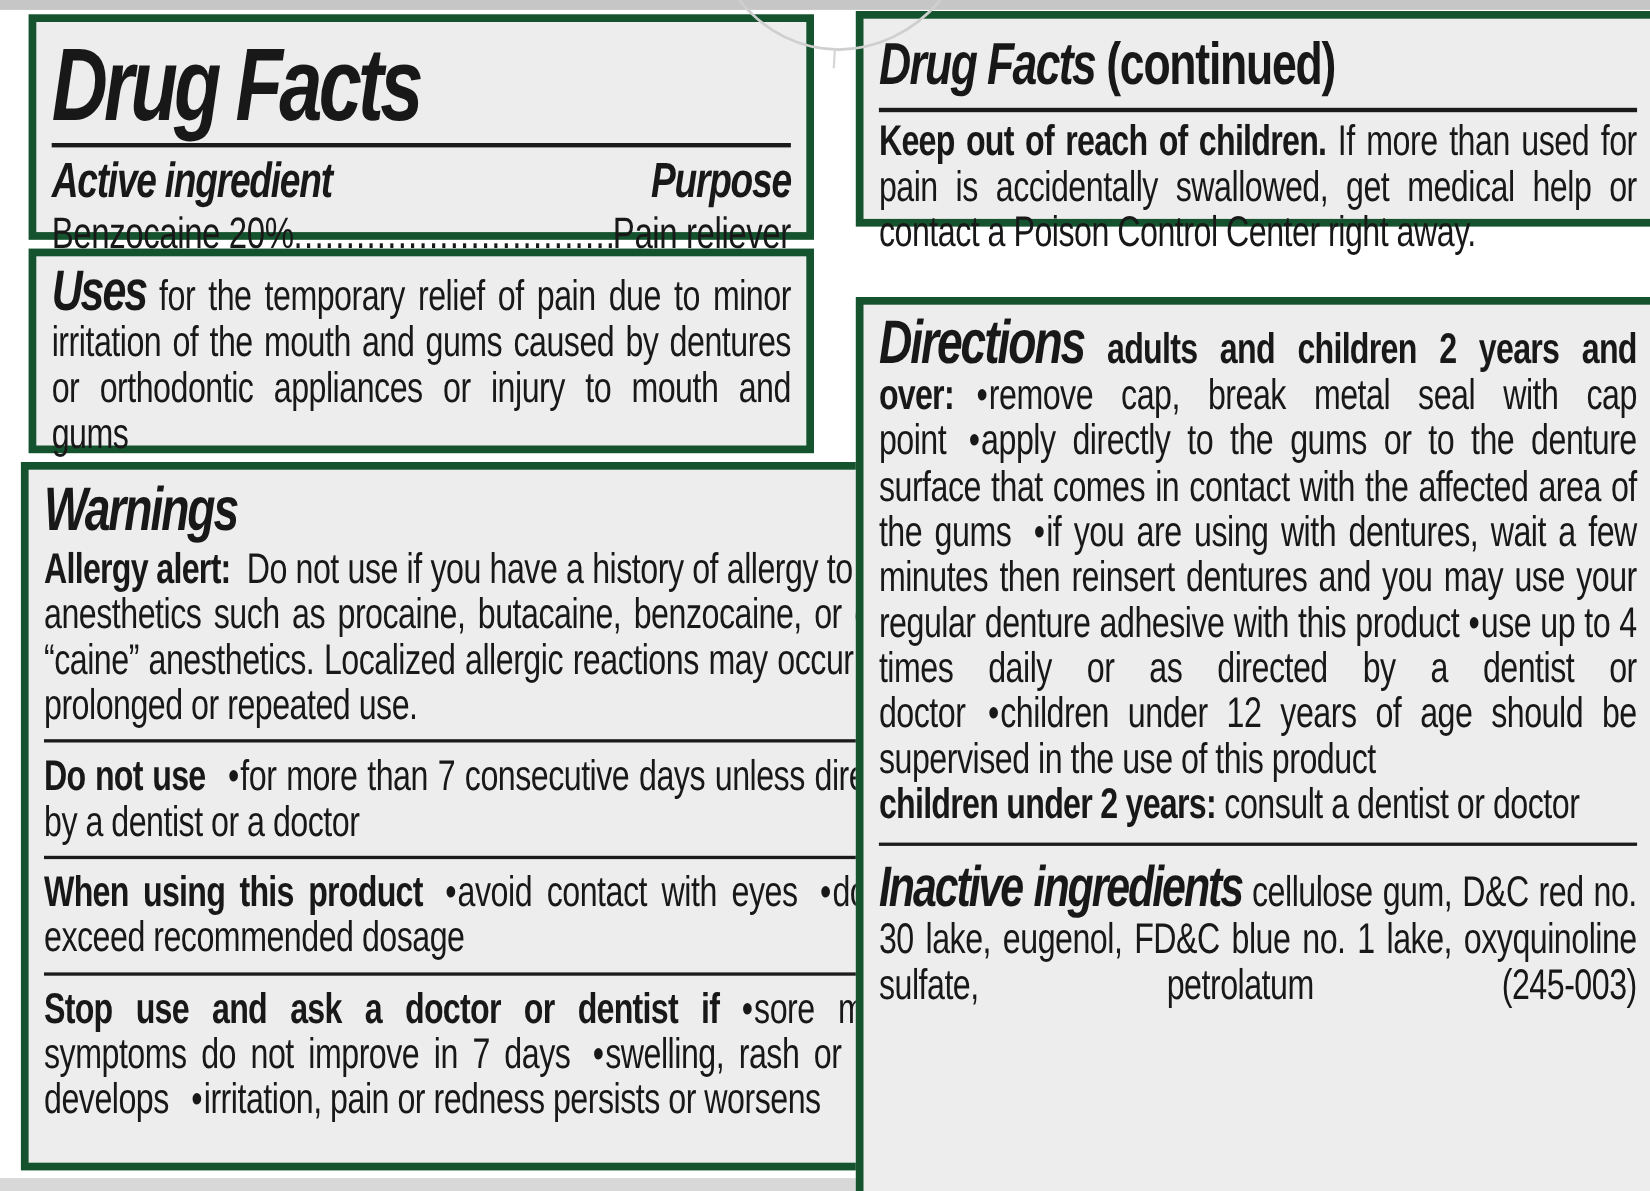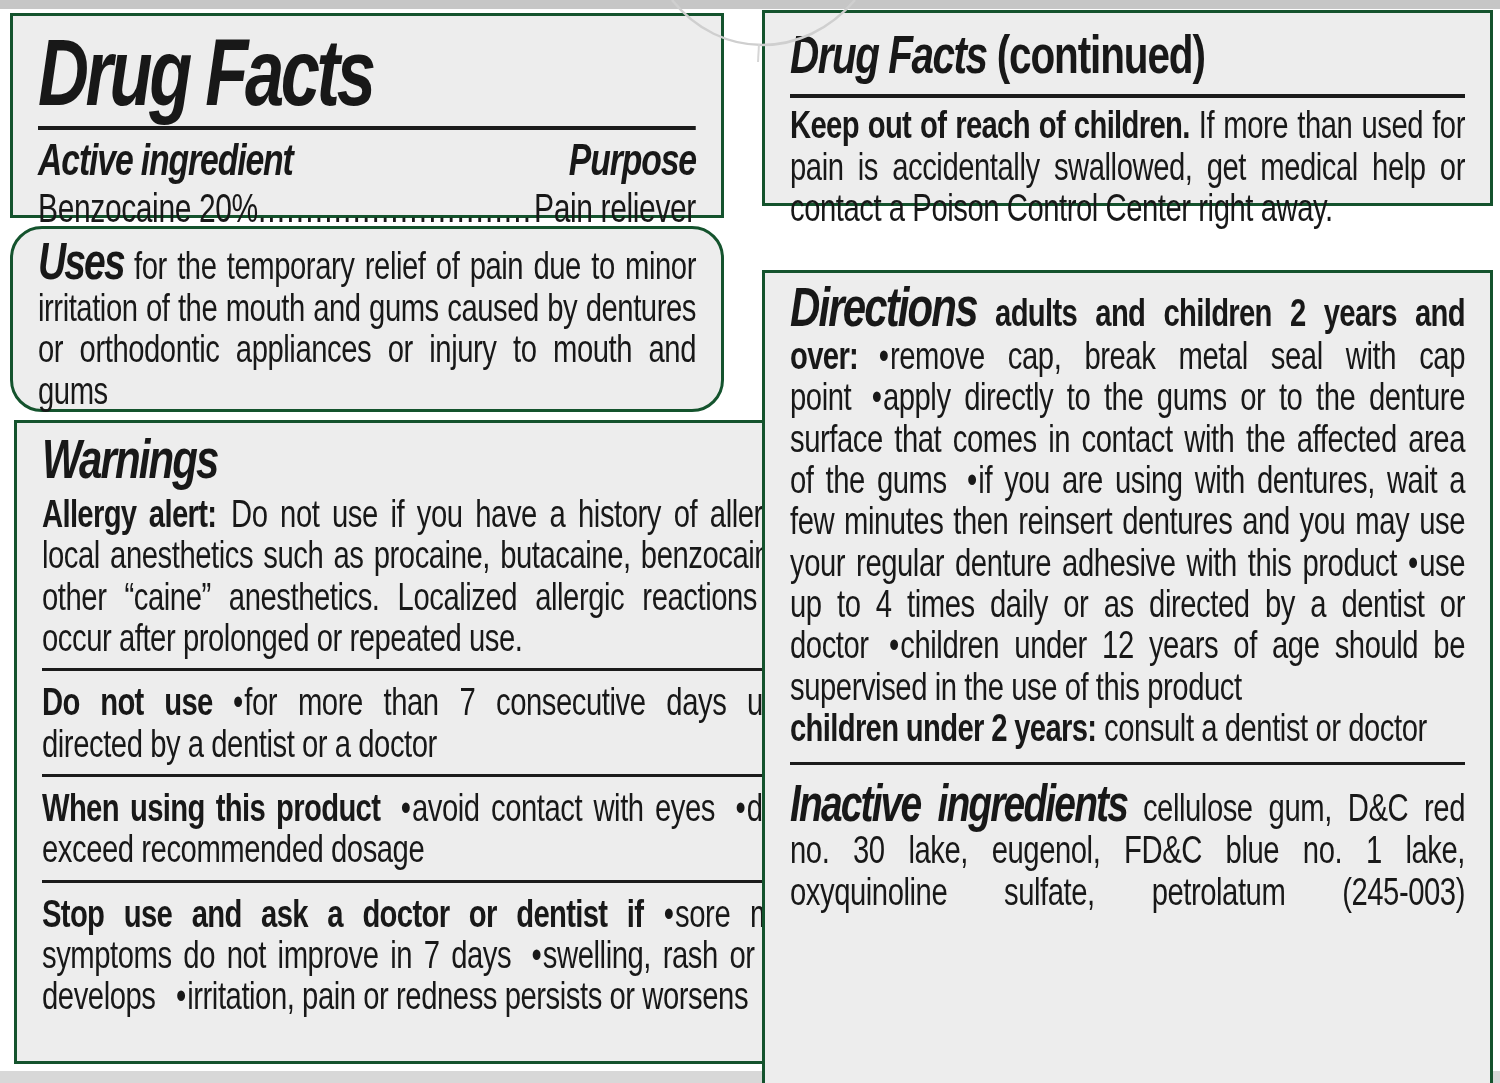--- a/index.html
+++ b/index.html
@@ -5,26 +5,26 @@
   html,body{margin:0;padding:0;}
   body{
     width:1500px;height:1083px;position:relative;background:#ffffff;
     font-family:"Liberation Sans", sans-serif;color:#181818;overflow:hidden;
   }
   .band{position:absolute;left:0;right:0;}
   .band.top{top:0;height:9px;background:#c6c6c6;}
   .band.bottom{top:1071px;height:12px;background:#d8d8d8;}
 
   .box{
-    position:absolute;background:#ededed;border:3px solid #14532d;
-    box-sizing:border-box;padding:6px 25px;
+    position:absolute;background:#ededed;border:7px solid #14532d;
+    box-sizing:border-box;padding:6px 14px;margin-left:16px;
   }
   #box-l1{left:10px;top:13px;width:714px;height:205px;}
-  #box-l2{left:10px;top:226px;width:714px;height:186px;border-radius:32px;}
-  #box-l3{left:14px;top:420px;width:843px;height:644px;}
+  #box-l2{left:10px;top:226px;width:714px;height:186px;}
+  #box-l3{left:3px;top:420px;width:843px;height:644px;}
   #box-r1{left:762px;top:10px;width:731px;height:196px;}
   #box-r2{left:762px;top:270px;width:731px;height:846px;}
 
   
   .condense{width:133.33%;transform:scaleX(0.75);transform-origin:0 0;}
 
   .t{font-size:39px;line-height:1.06;letter-spacing:-0.6px;margin:0;text-align:justify;}
   .t b{letter-spacing:-0.9px;}
 
   .h1-left{

